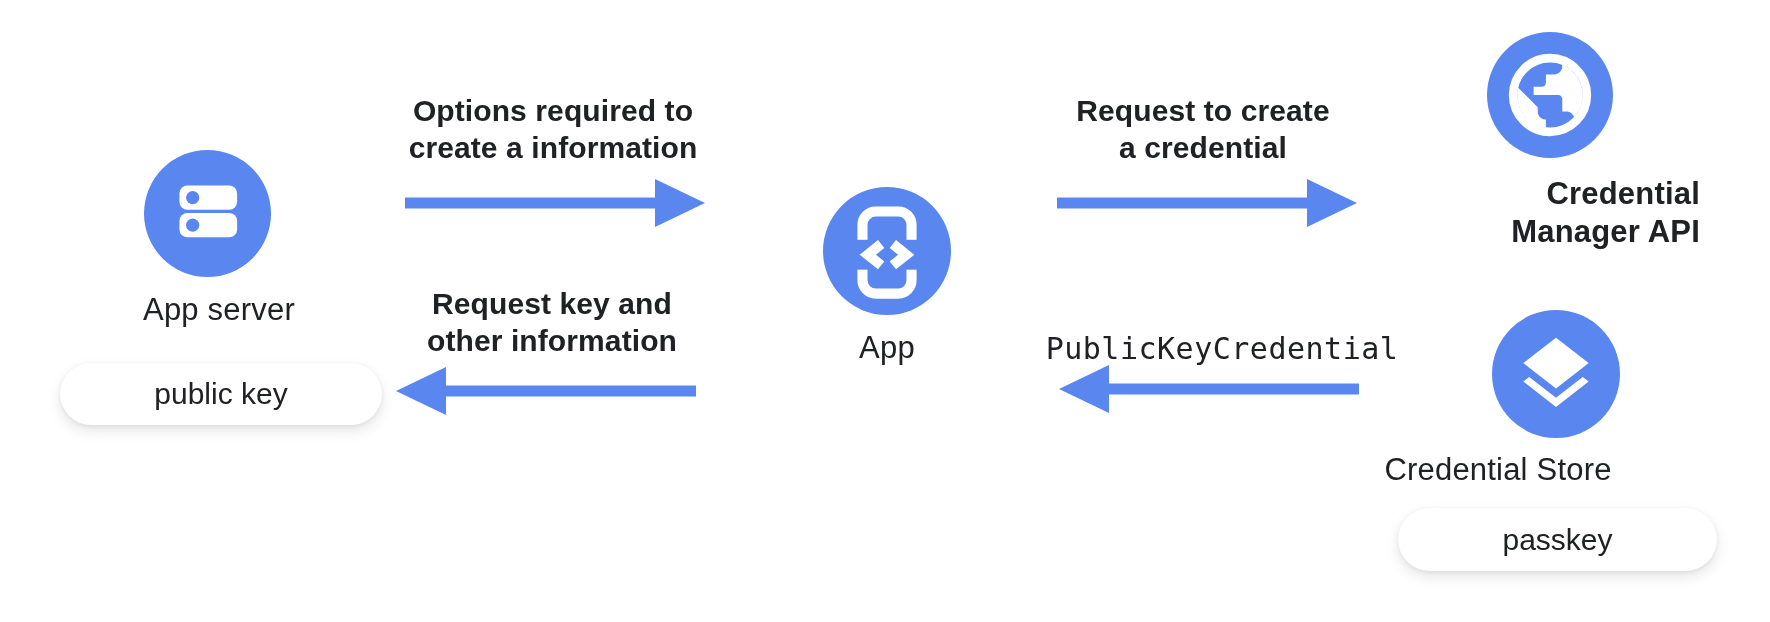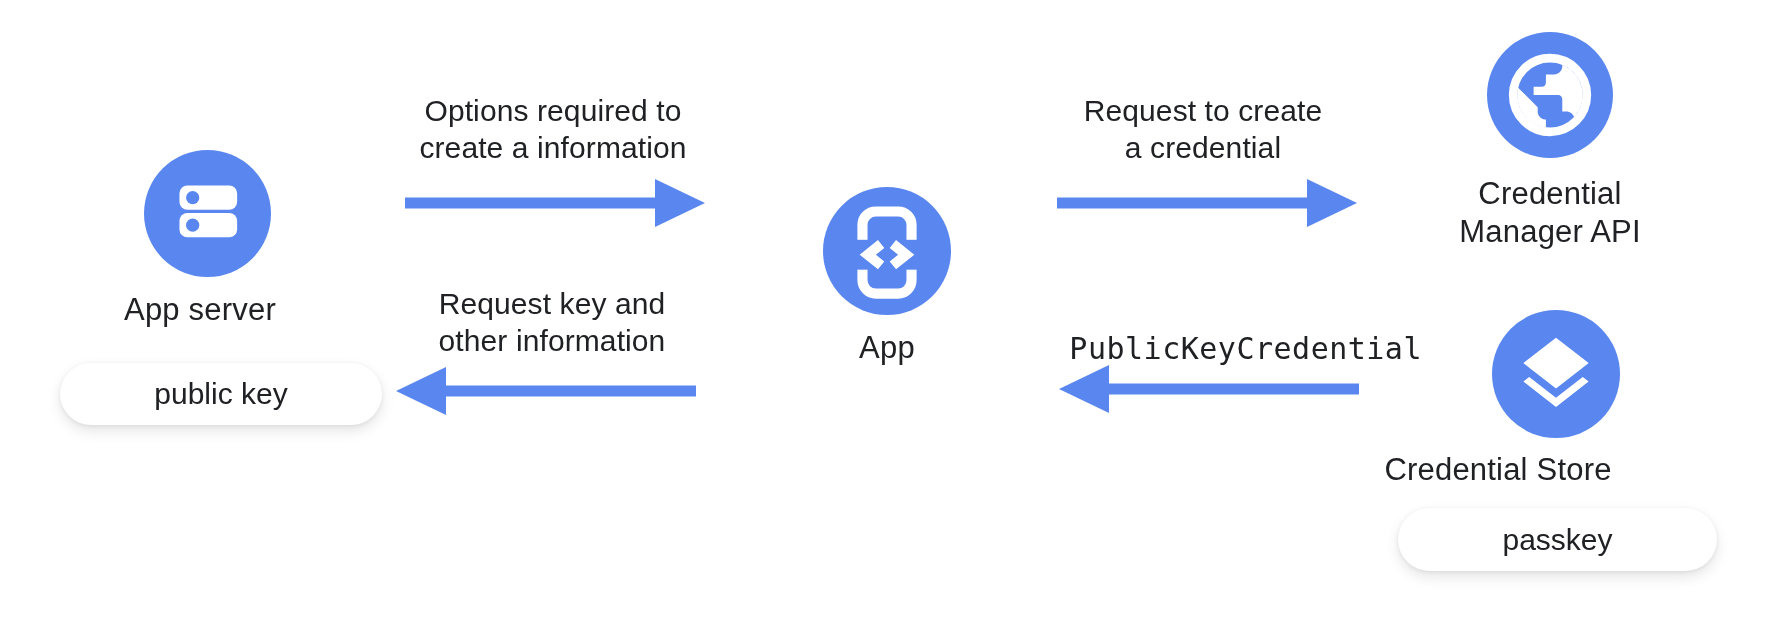--- a/index.html
+++ b/index.html
@@ -63,36 +63,36 @@
     align-items: center;
     justify-content: center;
     font-size: 30px;
     font-weight: 500;
     color: var(--text);
     box-shadow: 0 6px 14px rgba(0,0,0,0.10), 0 1px 4px rgba(0,0,0,0.07);
   }
   .arrow { position: absolute; width: 300px; height: 50px; }
   .arrow svg { width: 100%; height: 100%; display: block; }
   .arrow-fill { fill: var(--accent); }
-  .line { display: block; }
+  .line { display: block; font-weight: bold; }
 </style>
 </head>
 <body>
 
 <div class="canvas">
 
   <div class="circle" style="left:144px; top:150px; width:127px; height:127px;">
     <svg viewBox="0 0 24 24">
       <rect x="6.7" y="6.7" width="10.9" height="4.6" rx="1.5" fill="var(--icon-fg)"></rect>
       <rect x="6.7" y="11.9" width="10.9" height="4.6" rx="1.5" fill="var(--icon-fg)"></rect>
       <circle cx="9.2" cy="9.0" r="1.25" fill="var(--accent)"></circle>
       <circle cx="9.2" cy="14.2" r="1.25" fill="var(--accent)"></circle>
     </svg>
   </div>
-  <div class="node-label" style="left:50px; top:291px; width:300px;">App server</div>
+  <div class="node-label" style="left:69px; top:291px; width:300px;">App server</div>
   <div class="pill" style="left:60px; top:363px; width:322px; height:62px;">
     <span>public key</span>
   </div>
 
   <div class="arrow-label" style="left:398px; top:92px; width:310px;">
     <span class="line">Options required to</span>
     <span class="line">create a information</span>
   </div>
   <div class="arrow" style="left:405px; top:178px;">
     <svg viewBox="0 0 300 50">
@@ -124,37 +124,37 @@
 
   <div class="circle" style="left:1487px; top:32px; width:126px; height:126px;">
     <svg viewBox="0 0 24 24">
       <g transform="translate(12 12) scale(0.78) translate(-12 -12)">
         <circle cx="12" cy="12" r="9" fill="none" stroke="var(--icon-fg)" stroke-width="2.1"></circle>
         <path d="M11 19.93c-3.95-.49-7-3.85-7-7.93 0-.62.08-1.21.21-1.79L9 15v1c0 1.1.9 2 2 2v1.93z" fill="var(--icon-fg)"></path>
         <path d="M17.9 17.39c-.26-.81-1-1.39-1.9-1.39h-1v-3c0-.55-.45-1-1-1H8v-2h2c.55 0 1-.45 1-1V7h2c1.1 0 2-.9 2-2v-.41c2.93 1.19 5 4.06 5 7.41 0 2.08-.8 3.97-2.1 5.39z" fill="var(--icon-fg)"></path>
       </g>
     </svg>
   </div>
-  <div class="node-label" style="left:1400px; top:175px; width:300px;">
+  <div class="node-label" style="left:1400px; top:175px; width:300px;text-align:right;">
     <span class="line">Credential</span>
     <span class="line">Manager API</span>
   </div>
 
   <div class="arrow-label" style="left:397px; top:285px; width:310px;">
     <span class="line">Request key and</span>
     <span class="line">other information</span>
   </div>
   <div class="arrow" style="left:396px; top:366px;">
     <svg viewBox="0 0 300 50">
       <polygon class="arrow-fill" points="50,1 0,25 50,49"></polygon>
       <rect class="arrow-fill" x="46" y="19.5" width="254" height="11"></rect>
     </svg>
   </div>
 
-  <div class="mono-label" style="left:1022px; top:332px; width:400px;text-align:right;">PublicKeyCredential</div>
+  <div class="mono-label" style="left:1022px; top:332px; width:400px;">PublicKeyCredential</div>
   <div class="arrow" style="left:1059px; top:364px;">
     <svg viewBox="0 0 300 50">
       <polygon class="arrow-fill" points="50,1 0,25 50,49"></polygon>
       <rect class="arrow-fill" x="46" y="19.5" width="254" height="11"></rect>
     </svg>
   </div>
 
   <div class="circle" style="left:1492px; top:310px; width:128px; height:128px;">
     <svg viewBox="0 0 24 24">
       <g transform="translate(12 12) scale(0.68) translate(-12 -12)" fill="var(--icon-fg)">

